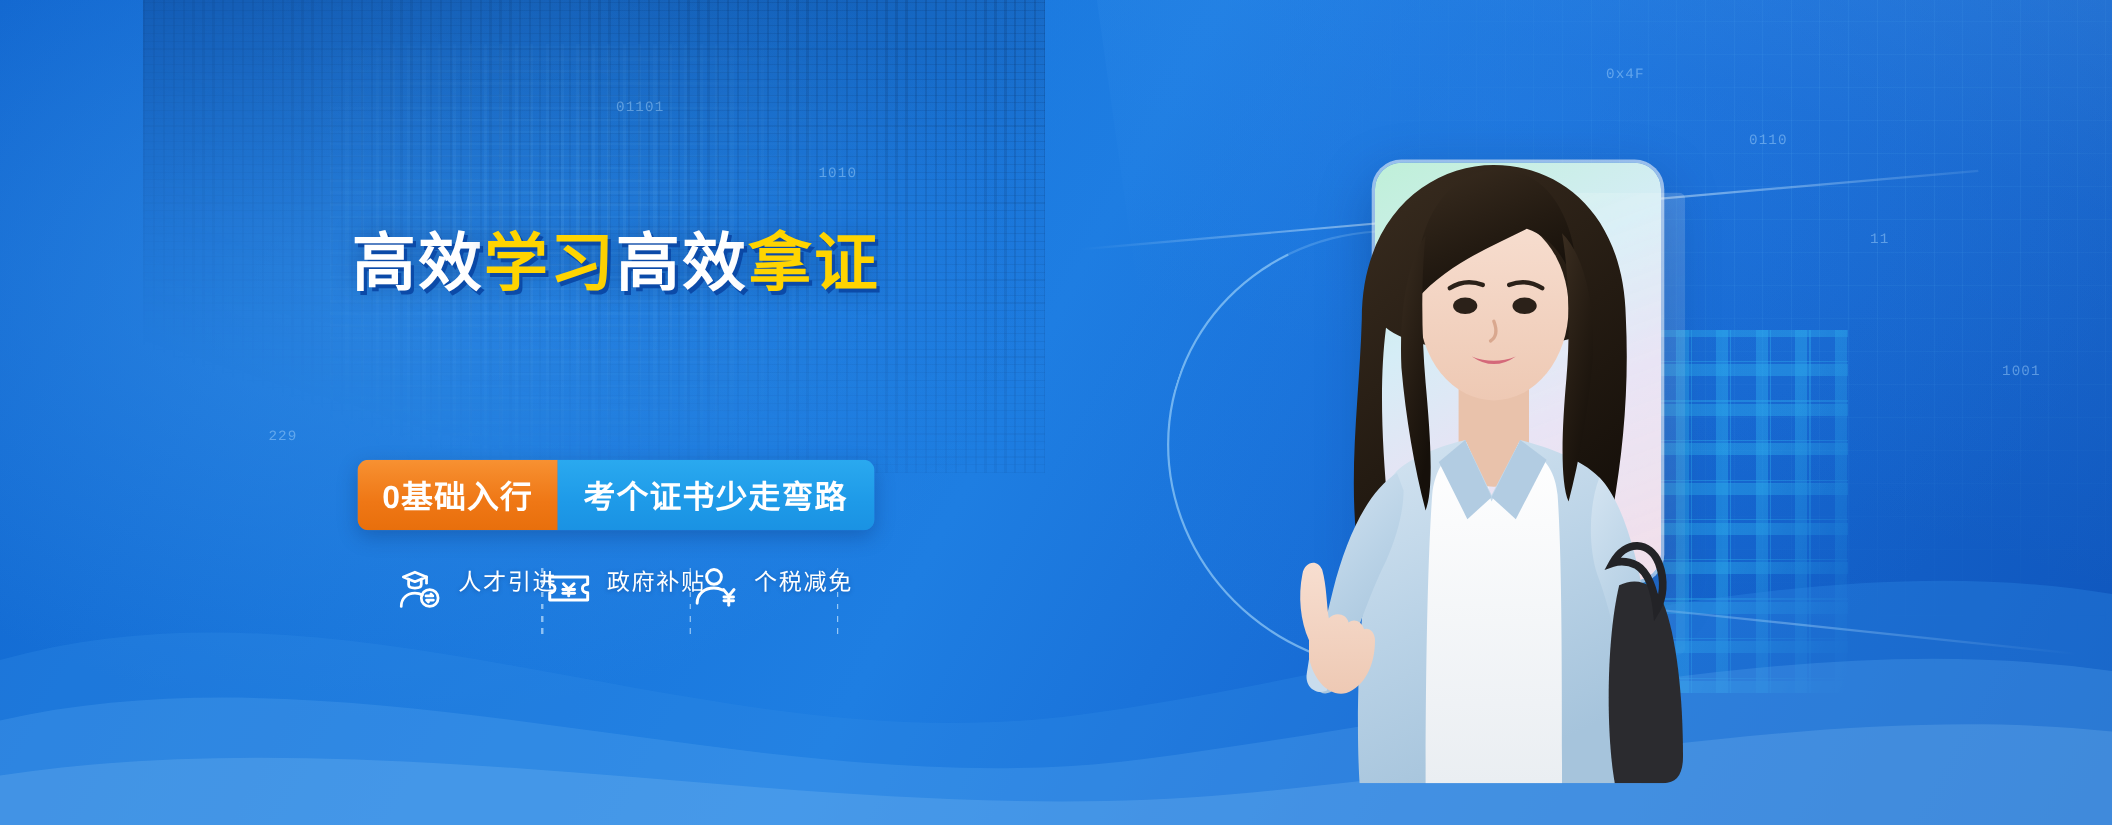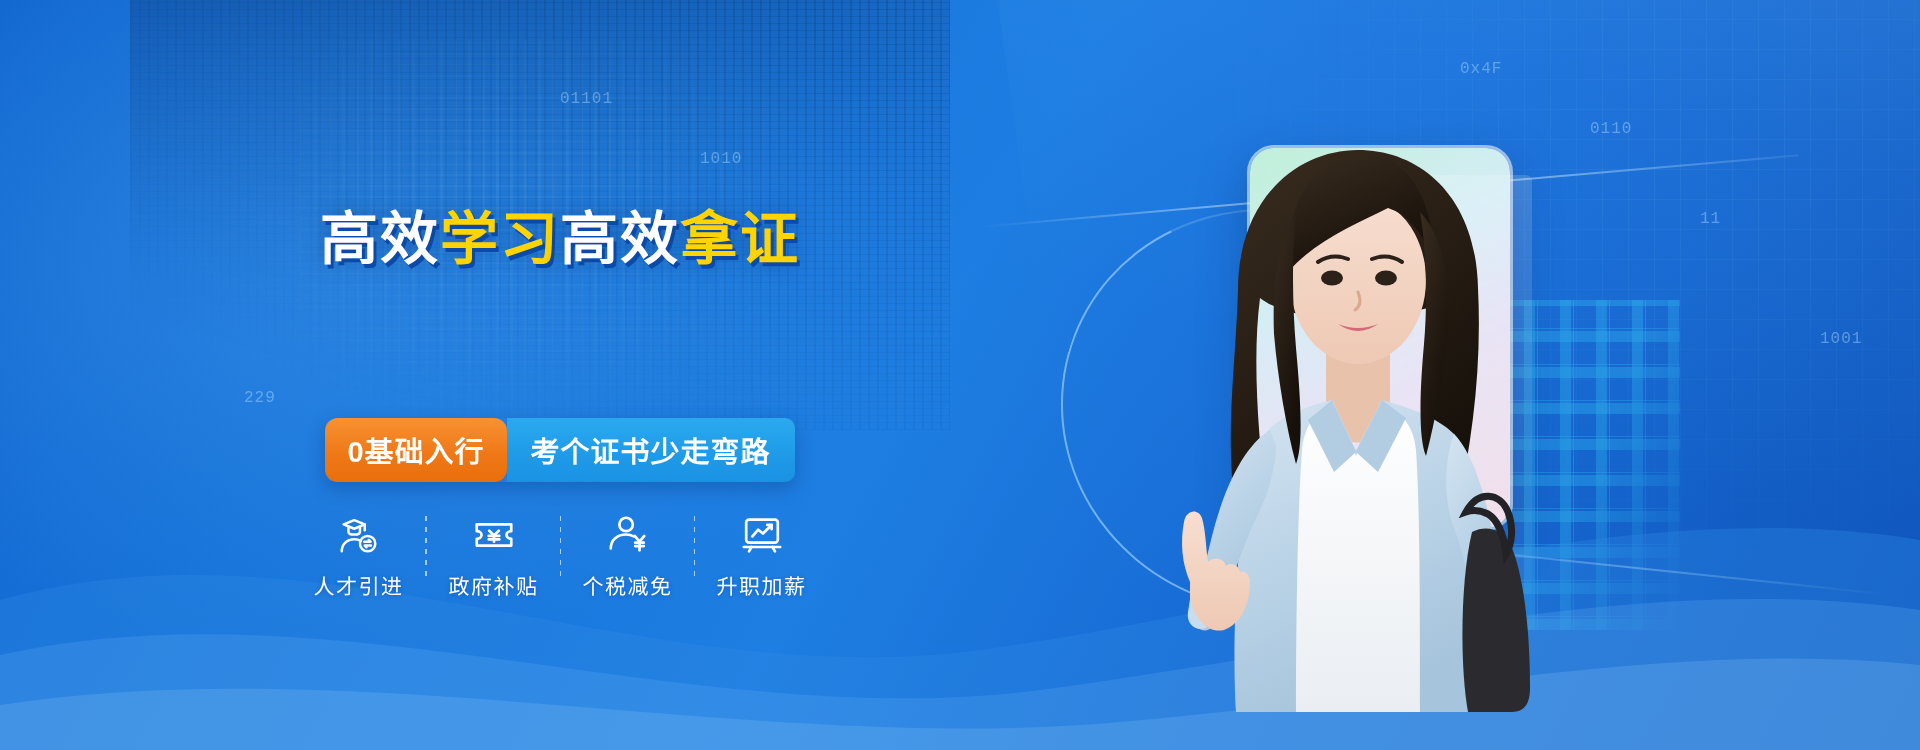--- a/index.html
+++ b/index.html
@@ -133,38 +133,38 @@
   .badge-inner {
     display:flex; align-items:stretch;
     border-radius:10px; overflow:hidden;
     box-shadow:0 6px 18px rgba(5,40,100,.30);
   }
   .badge-a {
     background:linear-gradient(180deg,#f79132 0%, #ef7715 60%, #e86f0c 100%);
     color:#ffffff;
     font-size:29px; font-weight:bold; letter-spacing:1px;
     padding:10px 22px 12px 22px;
-    display:flex; align-items:center;border-radius:13px;
+    display:flex; align-items:center;
   }
   .badge-b {
     background:linear-gradient(180deg,#2aa9ef 0%, #1e9ae8 60%, #1a92e3 100%);
     color:#ffffff;
     font-size:29px; font-weight:bold; letter-spacing:1px;
     padding:10px 24px 12px 24px;
     display:flex; align-items:center;
   }
 
   
   .features {
     position:absolute; left:0; top:512px; width:1120px;
     display:flex; align-items:flex-start; justify-content:center;
   }
   .feature {
     width:133px;
-    display:flex; flex-direction:column; align-items:center; gap:12px;
+    display:flex; gap:12px;
   }
   .feature .ic { width:46px; height:46px; display:block; }
   .feature .ic svg { width:46px; height:46px; display:block; }
   .feature .lb {
     color:#ffffff; font-size:21px; letter-spacing:1.5px;
     text-shadow:0 1px 4px rgba(6,40,100,.35);
     white-space:nowrap;
   }
   .divider {
     width:1px; height:62px; margin-top:4px;
@@ -190,41 +190,41 @@
     border-radius:0 6px 6px 0;
   }
 
   
   .person { position:absolute; left:20px; bottom:38px; width:470px; height:600px; }
 
   
   .speck {
     position:absolute; color:rgba(175,220,255,0.45);
     font-family:"Liberation Mono","DejaVu Sans Mono",monospace;
-    font-size:16px; letter-spacing:1px;
+    font-size:13px; letter-spacing:1px;
   }
 </style>
 </head>
 <body>
 
 <div id="banner">
 
   <div class="bg-layer">
     <div class="tech-block"></div>
     <div class="tech-block2"></div>
     <div class="circuit"></div>
     <div class="squares"></div>
     <div class="sweep"></div>
     <div class="sweep-line"></div>
     <div class="sweep-line2"></div>
     <div class="orbit"></div>
 
     <span class="speck" style="left:244px;top:365px;margin-top:24px;">229</span>
     <span class="speck" style="left:560px;top:90px;font-family:Liberation Mono, monospace;">01101</span>
-    <span class="speck" style="left:700px;top:150px;">1010</span>
+    <span class="speck" style="left:700px;top:150px;padding-left:44px;">1010</span>
     <span class="speck" style="left:1590px;top:120px;">0110</span>
     <span class="speck" style="left:1700px;top:210px;">11</span>
     <span class="speck" style="left:1460px;top:60px;">0x4F</span>
     <span class="speck" style="left:1820px;top:330px;">1001</span>
 
     <div class="wave">
       <svg viewBox="0 0 1920 300" preserveAspectRatio="none" height="300">
         <path d="M0,150 C320,60 640,245 980,200 C1280,160 1620,40 1920,90 L1920,300 L0,300 Z" fill="#2f8ae6" opacity="0.34"></path>
         <path d="M0,205 C330,130 700,285 1040,240 C1360,198 1640,120 1920,160 L1920,300 L0,300 Z" fill="#58a8f0" opacity="0.28"></path>
         <path d="M0,255 C360,200 760,305 1120,272 C1440,243 1680,190 1920,215 L1920,300 L0,300 Z" fill="#8fcaf6" opacity="0.22"></path>
@@ -384,29 +384,16 @@
             <path d="M31.5 32 H40.5"></path>
             <path d="M31.5 35.6 H40.5"></path>
             <path d="M36 31 V40"></path>
           </svg>
         </span>
         <span class="lb">个税减免</span>
       </div>
 
       <div class="divider"></div>
 
-      <div class="feature">
-        <span class="ic">
-          <svg viewBox="0 0 48 48" fill="none" stroke="#ffffff" stroke-width="2.8" stroke-linecap="round" stroke-linejoin="round">
-            <rect x="7.5" y="8" width="33" height="24" rx="3"></rect>
-            <path d="M14 25.5 L20 18.5 L25 22.5 L34 13.5"></path>
-            <path d="M29.5 13.5 H34 V18"></path>
-            <path d="M5 36.5 H43"></path>
-            <path d="M13 36.5 L10.5 41"></path>
-            <path d="M35 36.5 L37.5 41"></path>
-          </svg>
-        </span>
-        <span class="lb">升职加薪</span>
-      </div>
 
     </div>
   </div>
 </div>
 
 </body></html>

